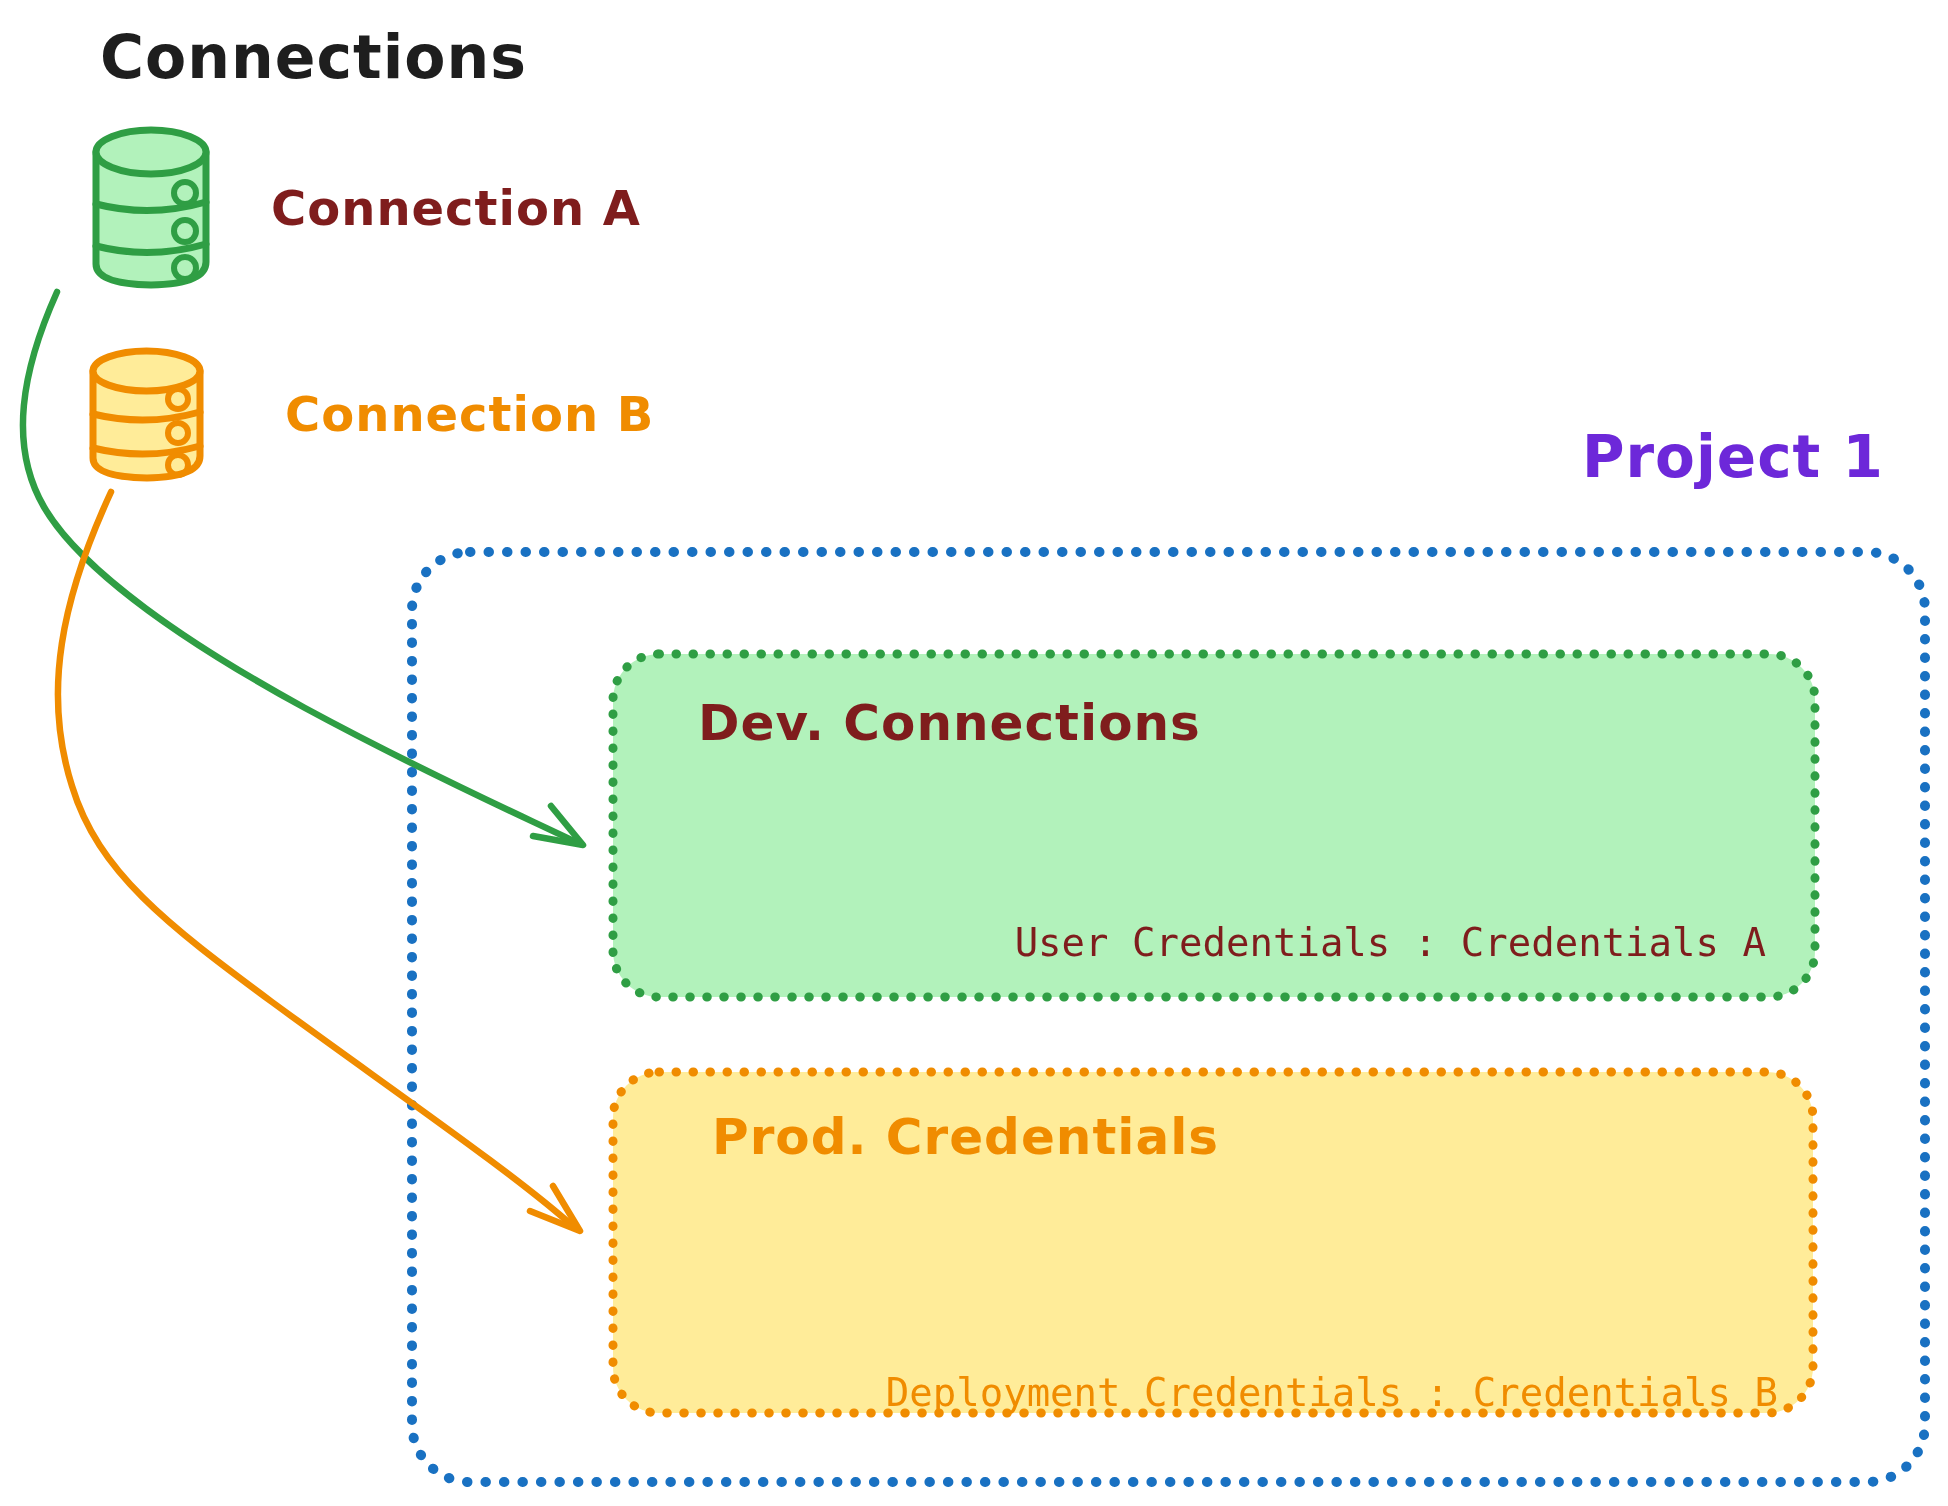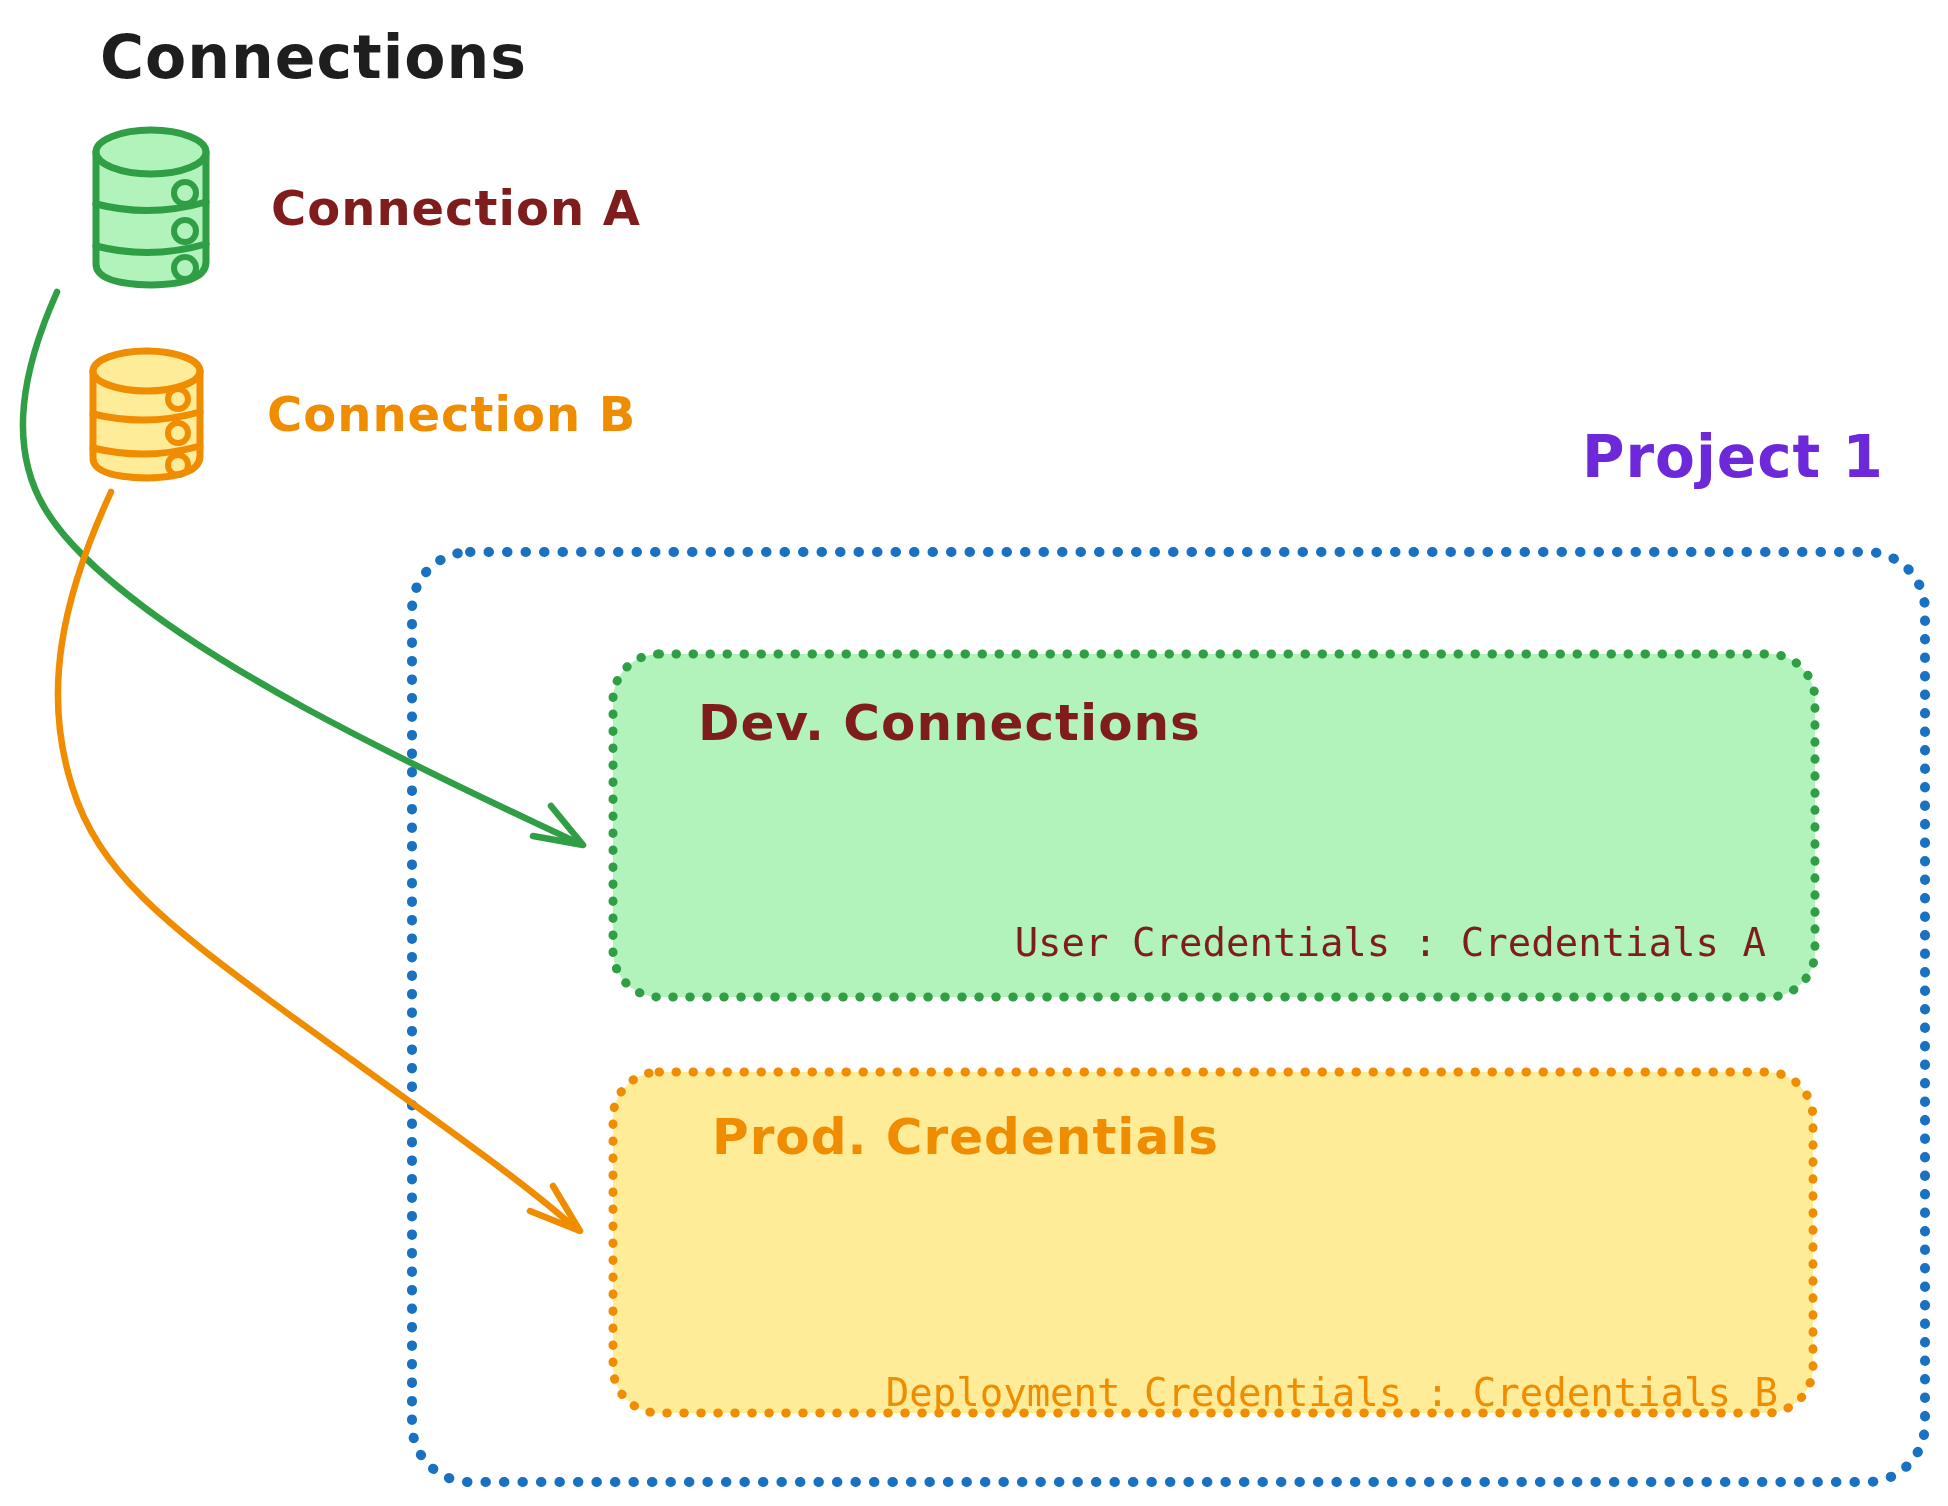--- a/index.html
+++ b/index.html
@@ -13,21 +13,21 @@
   .scene{position:absolute;left:0;top:0;}
   .label{position:absolute;white-space:nowrap;line-height:1.1;}
   .hand{font-family:"DejaVu Sans", sans-serif;font-weight:600;letter-spacing:1px;margin-left:45px;}
   .mono{font-family:"DejaVu Sans Mono", monospace;font-weight:400;letter-spacing:0px;}
   .c-black{color:#1e1e1e;}
   .c-green{color:#7f1d1d;}
   .c-orange{color:#f08c00;}
   .c-blue{color:#6d28d9;}
   .t-connections{left:55px;top:24px;font-size:60px;}
   .t-conn-a{left:226px;top:182px;font-size:48px;}
-  .t-conn-b{left:222px;top:388px;font-size:48px;}
+  .t-conn-b{left:240px;top:388px;font-size:48px;}
   .t-project{left:1537px;top:426px;font-size:58px;}
   .t-dev{left:653px;top:696px;font-size:50px;}
   .t-prod{left:667px;top:1110px;font-size:50px;}
   .t-dev-cred{right:182px;top:922px;font-size:39px;}
   .t-prod-cred{right:170px;top:1340px;font-size:39px;margin-top:32px;}
 </style>
 </head>
 <body>
 
 <div class="canvas">

